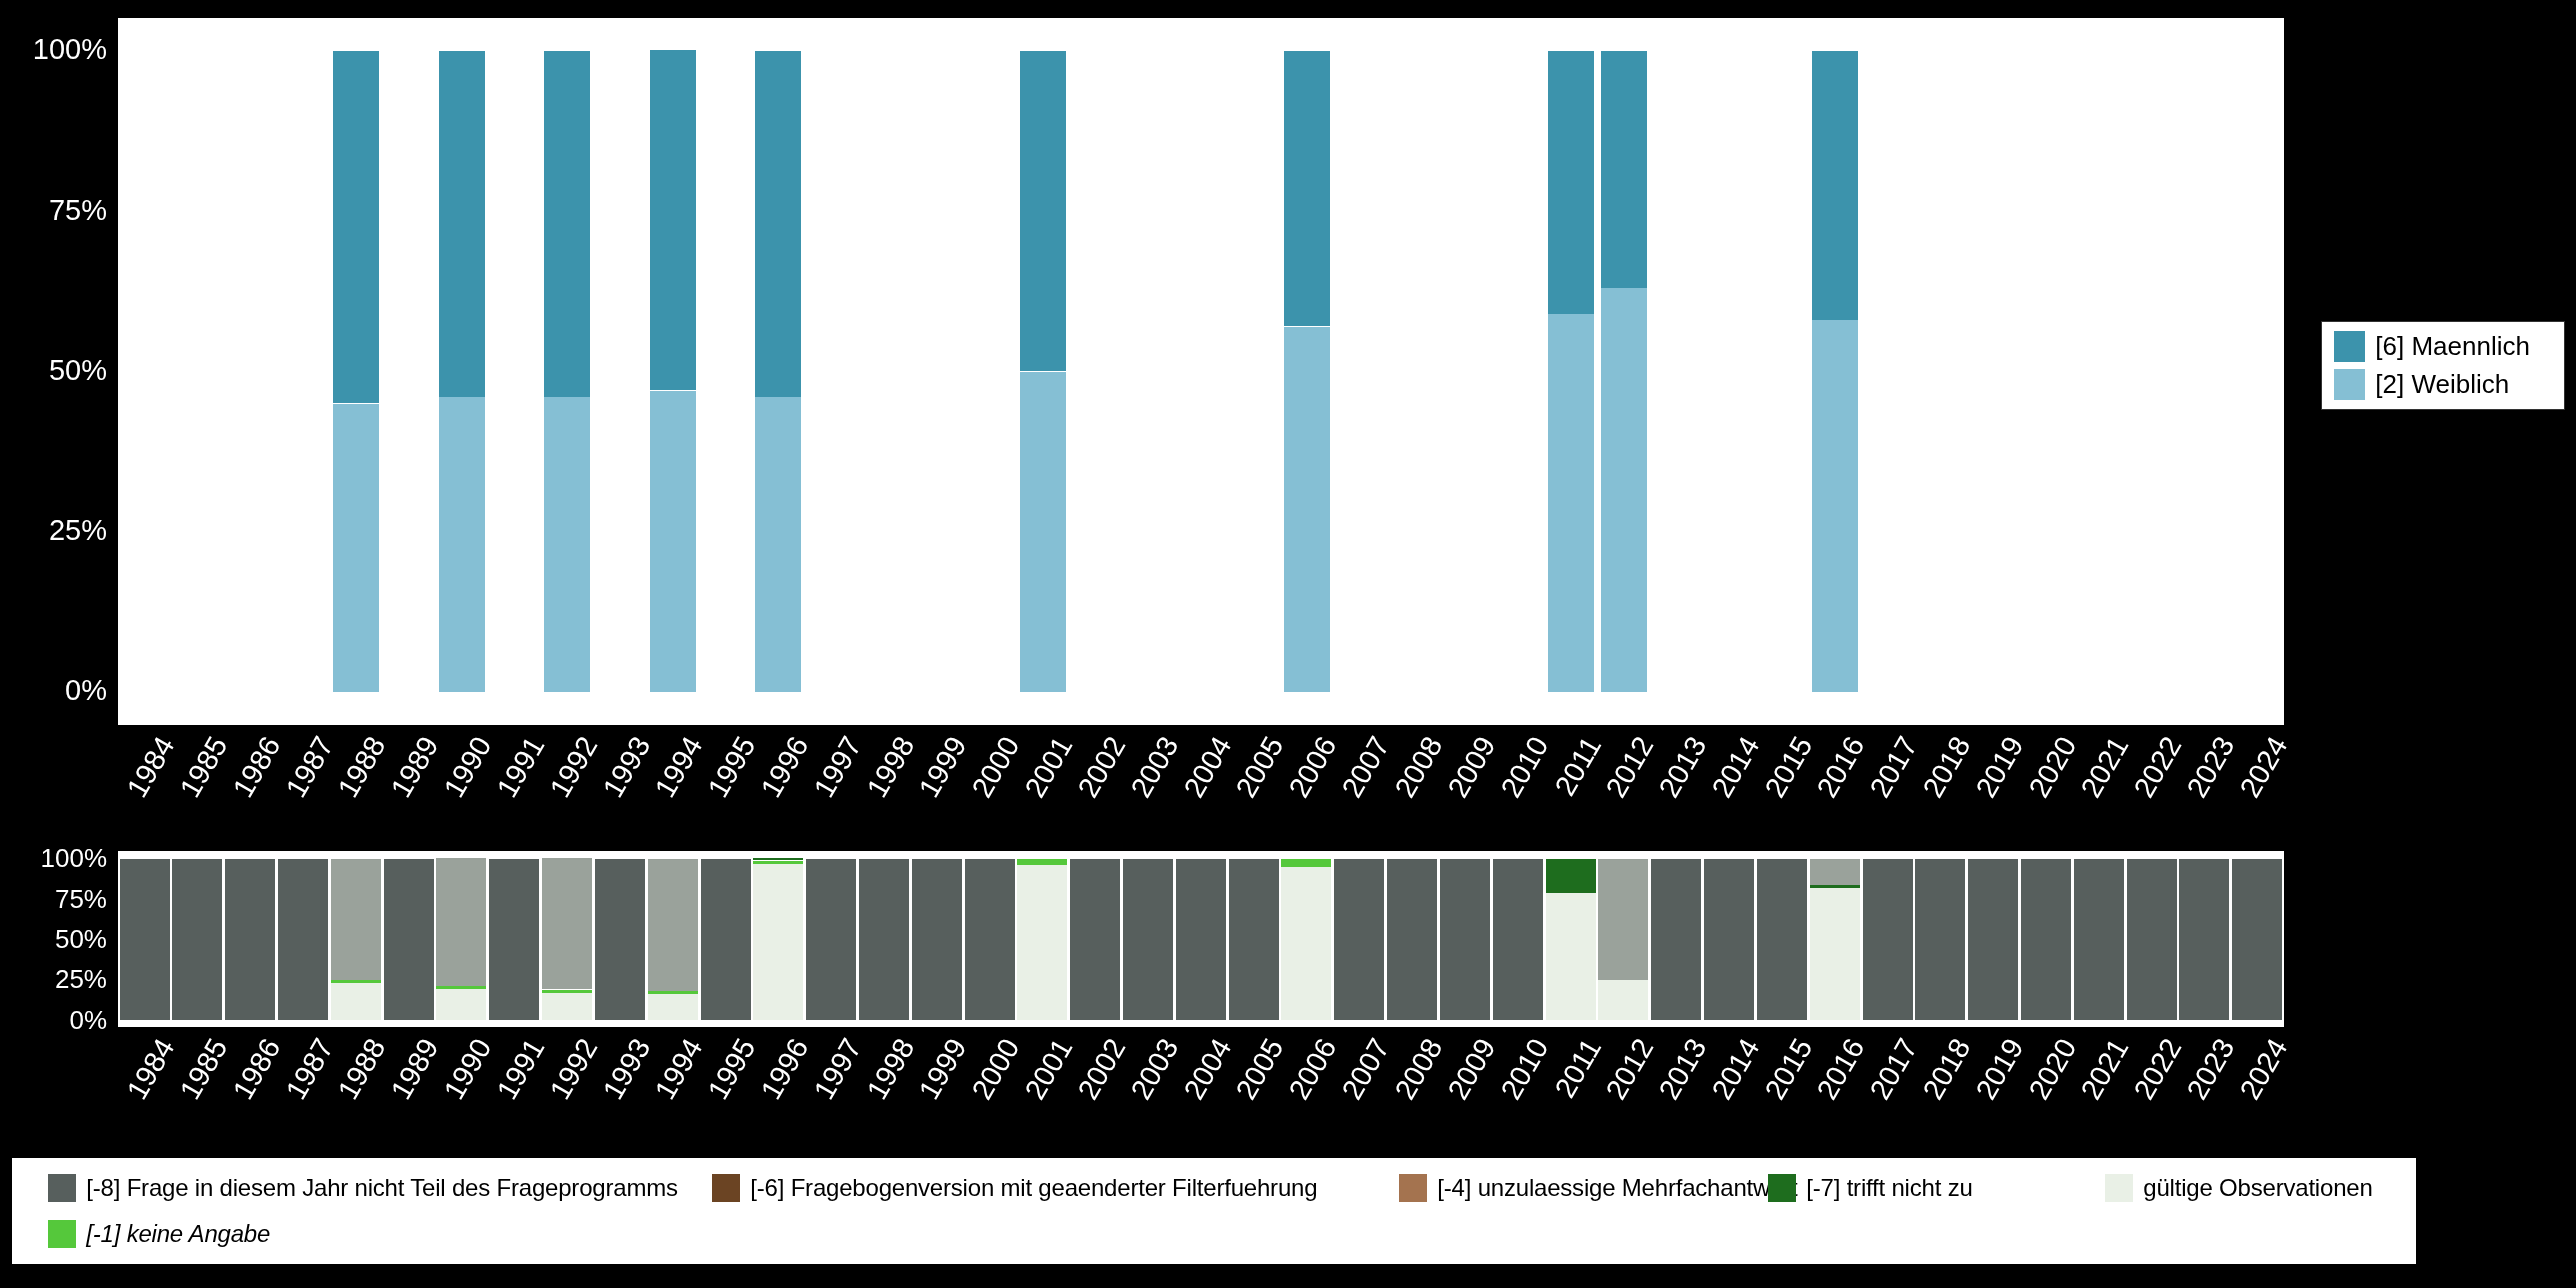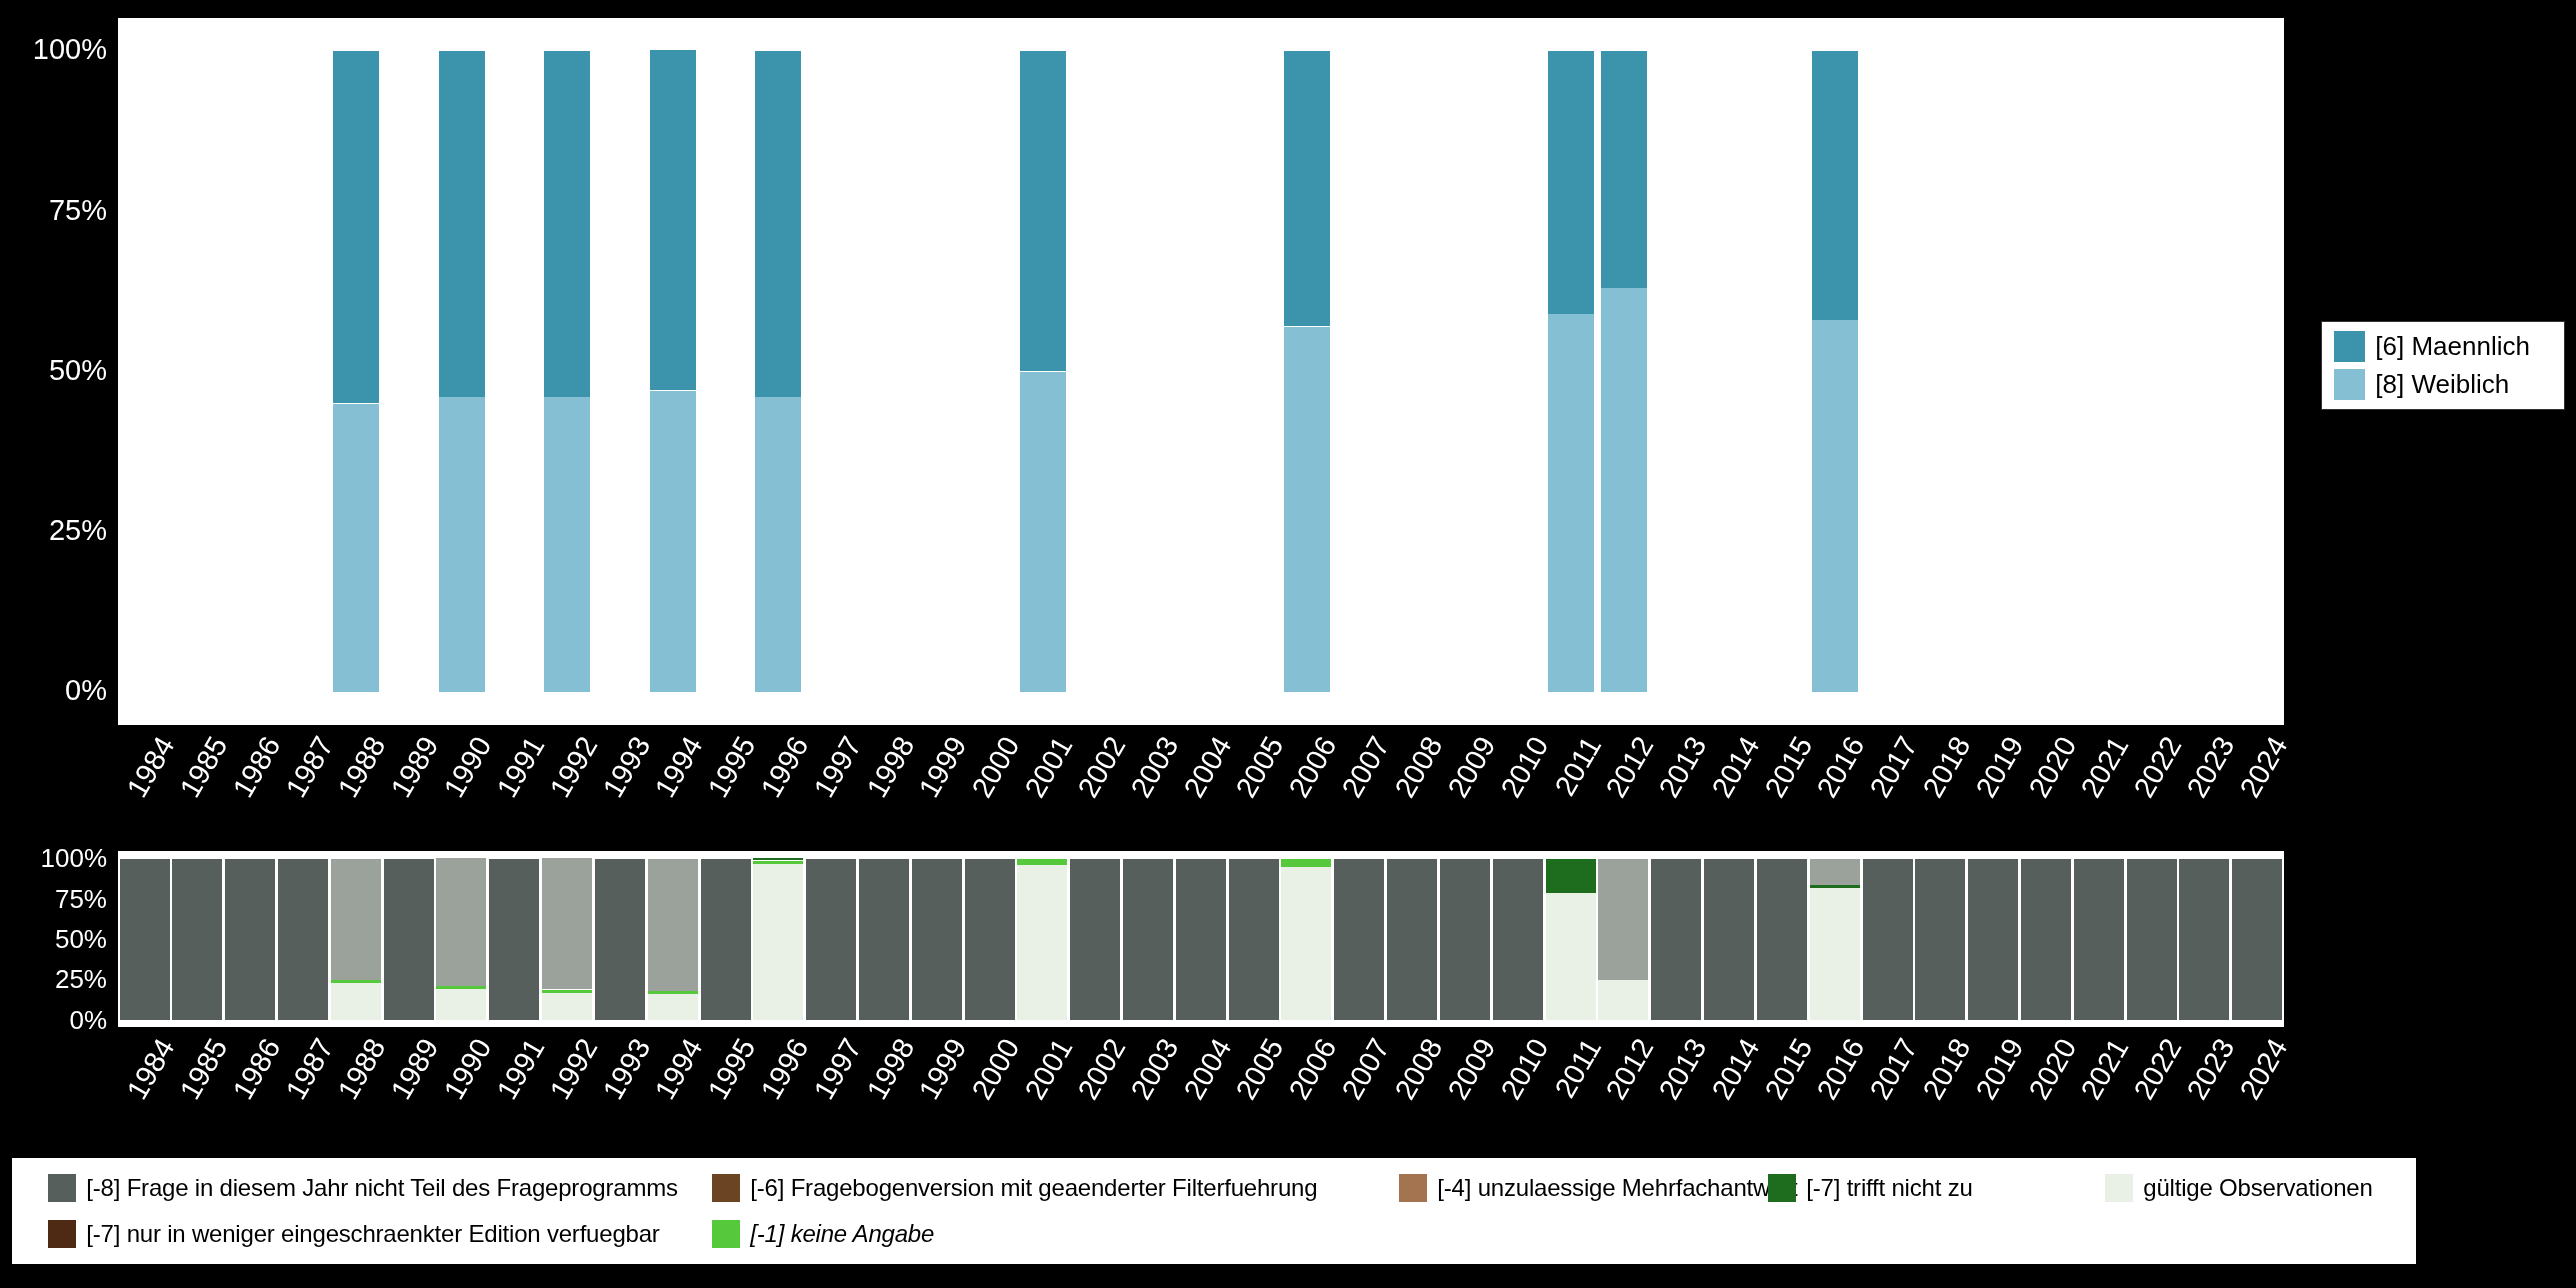--- a/index.html
+++ b/index.html
@@ -127,21 +127,21 @@
       <div class="x-tick" style="right: 308px; top: 732px; font-size: 29px; color: rgb(255, 255, 255);">2024</div>
     </div>
 
   <div id="legend-right">
       <div class="legend-item">
         <span class="legend-swatch" style="background-color: rgb(60, 147, 172);"></span>
         <span class="legend-label" style="color: rgb(0, 0, 0);">[6] Maennlich</span>
       </div>
       <div class="legend-item">
         <span class="legend-swatch" style="background-color: rgb(133, 191, 212);"></span>
-        <span class="legend-label" style="color: rgb(0, 0, 0);">[8] Weiblich</span>
+        <span class="legend-label" style="color: rgb(0, 0, 0);">[2] Weiblich</span>
       </div>
     </div>
 
   <div class="panel" id="bottom-panel">
       <div class="bar-seg" style="left: 1.5px; width: 50px; bottom: 6.9px; height: 161px; background-color: rgb(87, 95, 93);"></div>
       <div class="bar-seg" style="left: 54px; width: 50px; bottom: 6.9px; height: 161px; background-color: rgb(87, 95, 93);"></div>
       <div class="bar-seg" style="left: 107px; width: 50px; bottom: 6.9px; height: 161px; background-color: rgb(87, 95, 93);"></div>
       <div class="bar-seg" style="left: 160px; width: 50px; bottom: 6.9px; height: 161px; background-color: rgb(87, 95, 93);"></div>
       <div class="bar-seg" style="left: 213px; width: 50px; bottom: 6.9px; height: 37px; background-color: rgb(233, 240, 230);"></div>
       <div class="bar-seg" style="left: 213px; width: 50px; bottom: 44px; height: 3.3px; background-color: rgb(85, 200, 59);"></div>
@@ -263,22 +263,18 @@
       </div>
       <div class="legend-item">
         <span class="legend-swatch" style="background-color: rgb(30, 109, 30);"></span>
         <span class="legend-label" style="color: rgb(0, 0, 0);">[-7] trifft nicht zu</span>
       </div>
       <div class="legend-item">
         <span class="legend-swatch" style="background-color: rgb(233, 240, 230);"></span>
         <span class="legend-label" style="color: rgb(0, 0, 0);">gültige Observationen</span>
       </div>
       <div class="legend-item">
-        <span class="legend-swatch" style="background-color: rgb(78, 42, 21);"></span>
-        <span class="legend-label" style="color: rgb(0, 0, 0);">[-7] nur in weniger eingeschraenkter Edition verfuegbar</span>
-      </div>
-      <div class="legend-item">
         <span class="legend-swatch" style="background-color: rgb(85, 200, 59);"></span>
         <span class="legend-label" style="color: rgb(0, 0, 0); font-style: italic;">[-1] keine Angabe</span>
       </div>
     </div>
 </div>
 
 
 </body></html>

